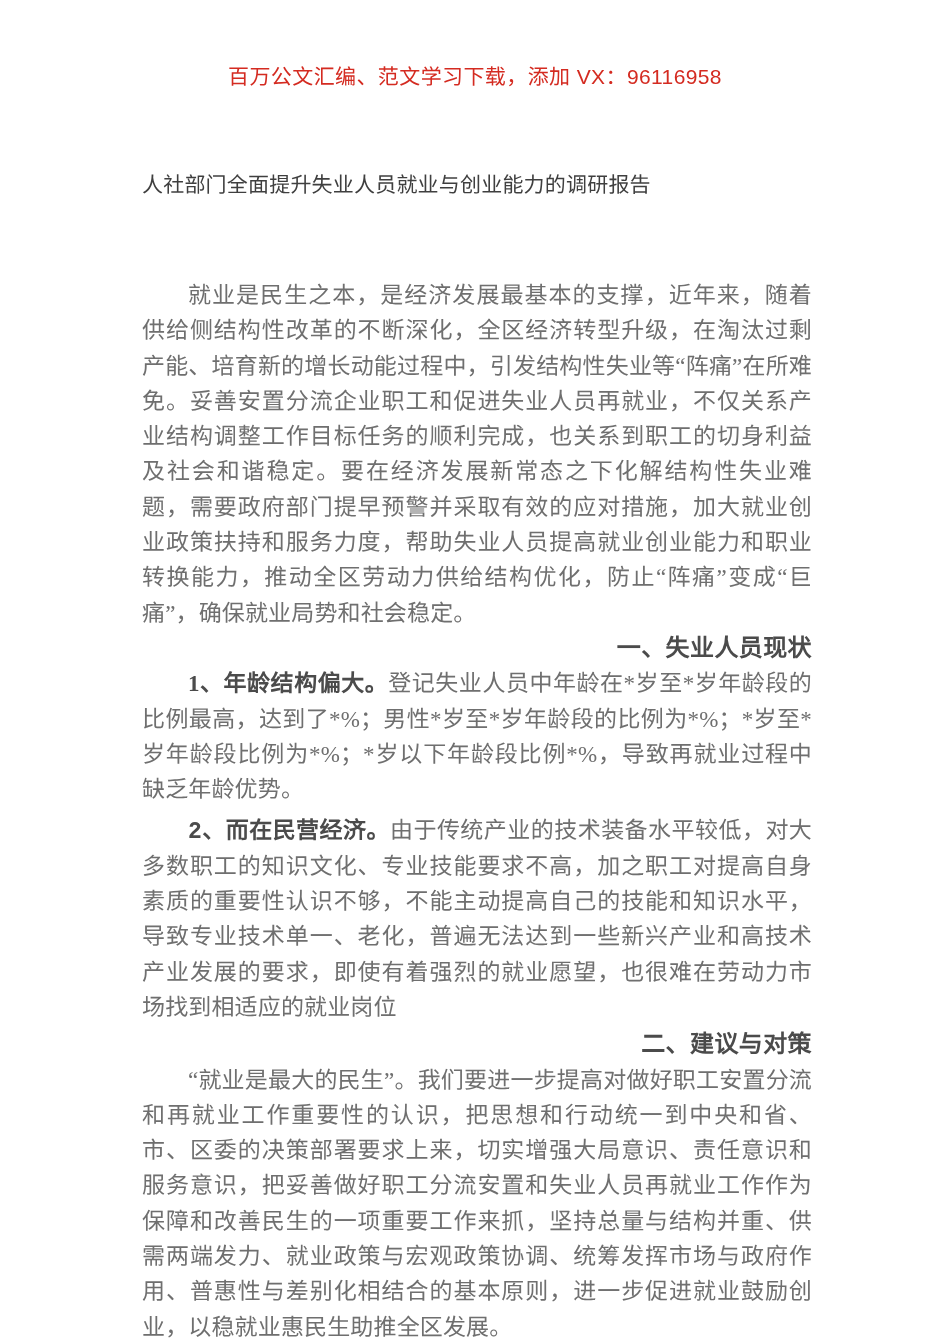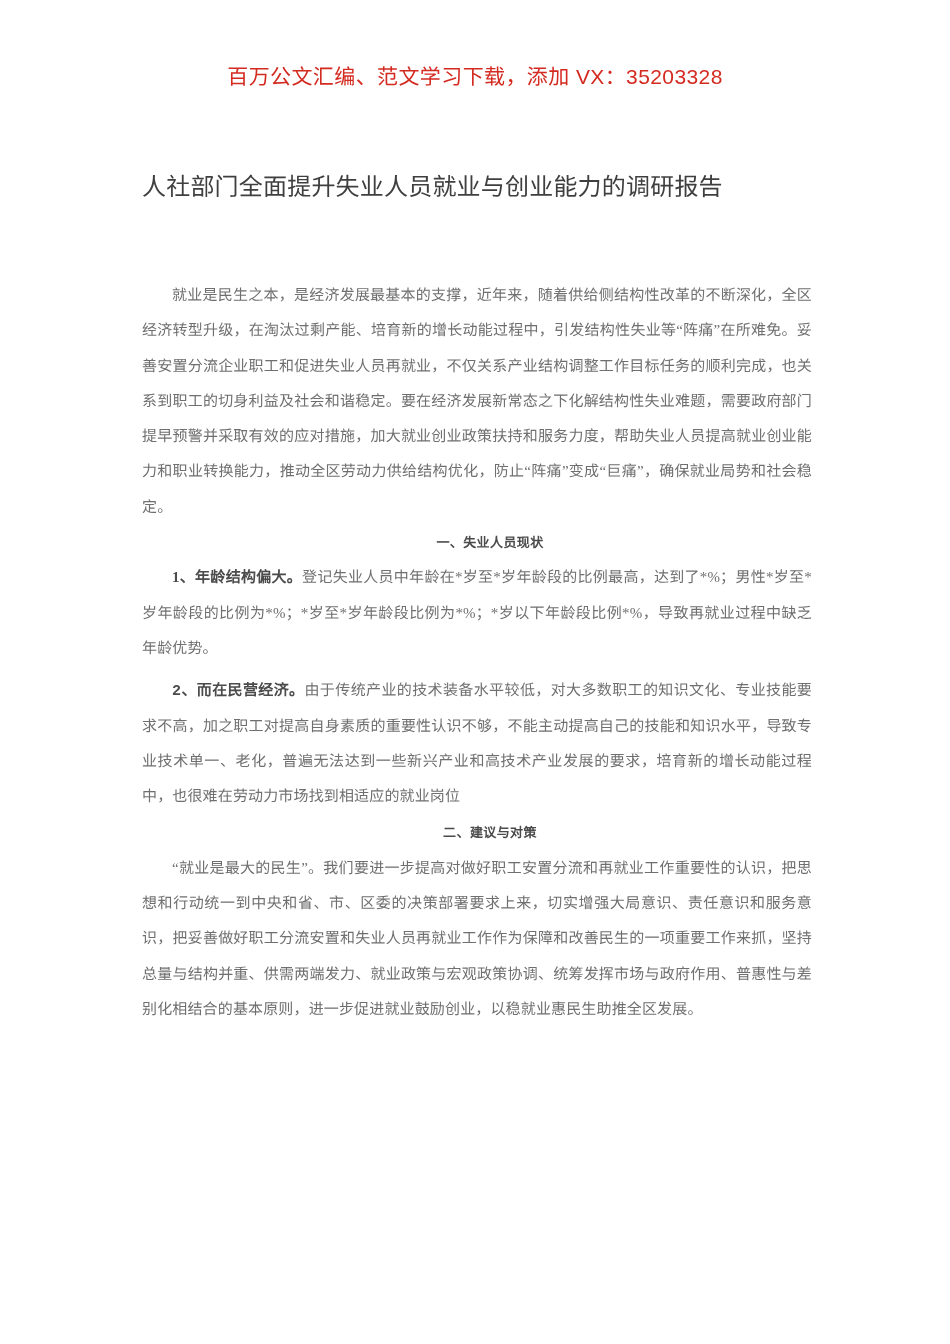--- a/index.html
+++ b/index.html
@@ -39,90 +39,90 @@
     white-space: nowrap;
   }
 
   
   .doc-title {
     position: absolute;
     top: 148px;
     left: 142px;
     width: 678px;
     font-family: "Liberation Sans", "DejaVu Sans", sans-serif;
-    font-size: 24px;
+    font-size: 21px;
     line-height: 46px;
     color: #3f3f3f;
     font-weight: 400;
     letter-spacing: 0.2px;
     text-align: left;
   }
 
   
   .body-block {
     position: absolute;
     top: 278px;
     left: 142px;
     width: 670px;
   }
 
   p.para {
     margin: 0 0 0 0;
     padding: 0;
-    font-size: 15px;
+    font-size: 23px;
     line-height: 35.3px;
     color: #6f6f6f;
     text-align: justify;
     text-justify: inter-ideograph;
     text-indent: 2em;
     letter-spacing: 0.15px;
     word-break: break-all;
   }
 
   p.para + p.para {
     margin-top: 8px;
     font-family: Liberation Mono, monospace;
   }
 
   h2.section-heading {
     margin: 0;
     padding: 0;
-    font-size: 13px;
+    font-size: 24px;
     line-height: 35.3px;
     color: #4b4b4b;
     font-weight: bold;
     text-indent: 2em;
-    text-align: center;
+    text-align: right;
     letter-spacing: 0.4px;
   }
 
   .lead {
     font-weight: bold;
     color: #4b4b4b;
   }
 </style>
 </head>
 <body>
 
 <div class="page">
 
-  <div class="promo-banner">百万公文汇编、范文学习下载，添加 VX：35203328</div>
+  <div class="promo-banner">百万公文汇编、范文学习下载，添加 VX：96116958</div>
 
   <h1 class="doc-title">人社部门全面提升失业人员就业与创业能力的调研报告</h1>
 
   <div class="body-block">
 
     <p class="para">就业是民生之本，是经济发展最基本的支撑，近年来，随着供给侧结构性改革的不断深化，全区经济转型升级，在淘汰过剩产能、培育新的增长动能过程中，引发结构性失业等“阵痛”在所难免。妥善安置分流企业职工和促进失业人员再就业，不仅关系产业结构调整工作目标任务的顺利完成，也关系到职工的切身利益及社会和谐稳定。要在经济发展新常态之下化解结构性失业难题，需要政府部门提早预警并采取有效的应对措施，加大就业创业政策扶持和服务力度，帮助失业人员提高就业创业能力和职业转换能力，推动全区劳动力供给结构优化，防止“阵痛”变成“巨痛”，确保就业局势和社会稳定。</p>
 
     <h2 class="section-heading">一、失业人员现状</h2>
 
 
     <p class="para"><span class="lead">1、</span><span class="lead">年龄结构偏大。</span><span>登记失业人员中年龄在*岁至*岁年龄段的比例最高，达到了*%；男性*岁至*岁年龄段的比例为*%；*岁至*岁年龄段比例为*%；*岁以下年龄段比例*%，导致再就业过程中缺乏年龄优势。</span></p>
 
-    <p class="para"><span class="lead">2、</span><span class="lead">而在民营经济。</span><span>由于传统产业的技术装备水平较低，对大多数职工的知识文化、专业技能要求不高，加之职工对提高自身素质的重要性认识不够，不能主动提高自己的技能和知识水平，导致专业技术单一、老化，普遍无法达到一些新兴产业和高技术产业发展的要求，培育新的增长动能过程中，也很难在劳动力市场找到相适应的就业岗位</span></p>
+    <p class="para"><span class="lead">2、</span><span class="lead">而在民营经济。</span><span>由于传统产业的技术装备水平较低，对大多数职工的知识文化、专业技能要求不高，加之职工对提高自身素质的重要性认识不够，不能主动提高自己的技能和知识水平，导致专业技术单一、老化，普遍无法达到一些新兴产业和高技术产业发展的要求，即使有着强烈的就业愿望，也很难在劳动力市场找到相适应的就业岗位</span></p>
 
 
     <h2 class="section-heading">二、建议与对策</h2>
 
     <p class="para">“就业是最大的民生”。我们要进一步提高对做好职工安置分流和再就业工作重要性的认识，把思想和行动统一到中央和省、市、区委的决策部署要求上来，切实增强大局意识、责任意识和服务意识，把妥善做好职工分流安置和失业人员再就业工作作为保障和改善民生的一项重要工作来抓，坚持总量与结构并重、供需两端发力、就业政策与宏观政策协调、统筹发挥市场与政府作用、普惠性与差别化相结合的基本原则，进一步促进就业鼓励创业，以稳就业惠民生助推全区发展。</p>
 
   </div>
 </div>
 
 </body></html>

